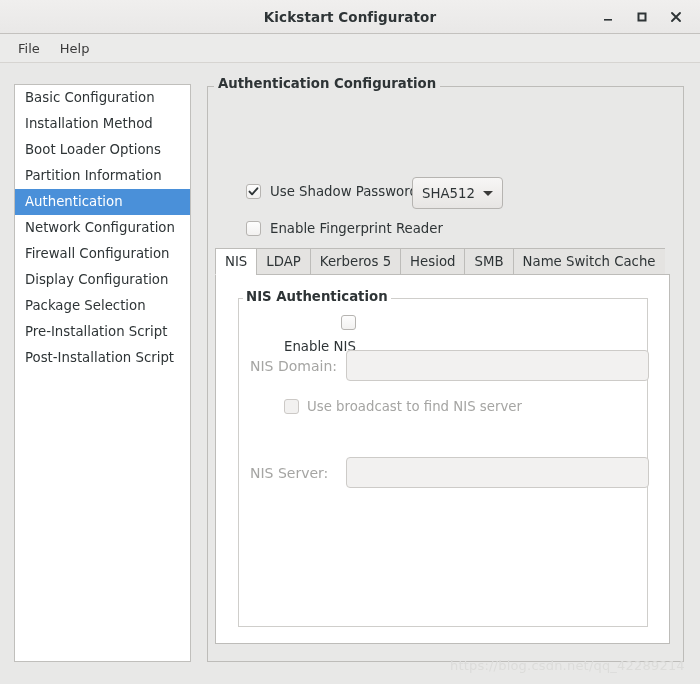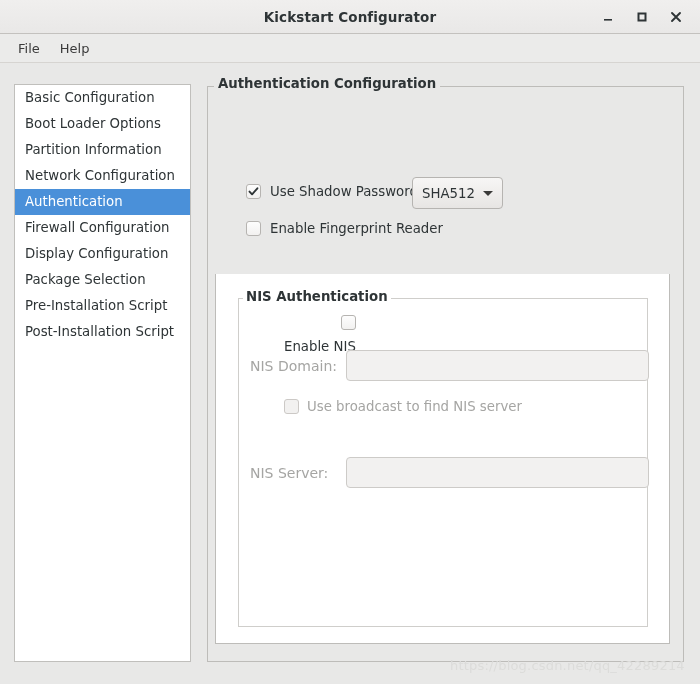--- a/index.html
+++ b/index.html
@@ -346,24 +346,25 @@
 
 <div class="menubar">
   <div class="menu-item">File</div>
   <div class="menu-item">Help</div>
 </div>
 
 <div class="content">
 
   <div class="sidebar">
     <div class="side-item">Basic Configuration</div>
+    <div class="side-item">Installation Method</div>
     <div class="side-item">Boot Loader Options</div>
     <div class="side-item">Partition Information</div>
+    <div class="side-item selected">Authentication</div>
     <div class="side-item">Network Configuration</div>
-    <div class="side-item selected">Authentication</div>
     <div class="side-item">Firewall Configuration</div>
     <div class="side-item">Display Configuration</div>
     <div class="side-item">Package Selection</div>
     <div class="side-item">Pre-Installation Script</div>
     <div class="side-item">Post-Installation Script</div>
   </div>
 
   <div class="group-frame"></div>
   <div class="group-frame-top">
     <div class="gf-tick"></div>
@@ -387,20 +388,29 @@
   </div>
 
   <div class="chk-row" style="left:222px; top:157px;">
     <div class="checkbox">
       
     </div>
     <div class="chk-label">Enable Fingerprint Reader</div>
   </div>
 
   <div class="notebook">
+    <div class="tabstrip">
+      <div class="tab active">NIS</div>
+      <div class="tab">LDAP</div>
+      <div class="tab">Kerberos 5</div>
+      <div class="tab">Hesiod</div>
+      <div class="tab">SMB</div>
+      <div class="tab">Name Switch Cache</div>
+      <div class="tabfill"></div>
+    </div>
 
     <div class="tabpage">
 
       <div class="nis-frame"></div>
       <div class="nis-top">
         <div class="nis-tick"></div>
         <div class="nis-gap"></div>
         <div class="nis-line"></div>
       </div>
       <div class="nis-label">NIS Authentication</div>

